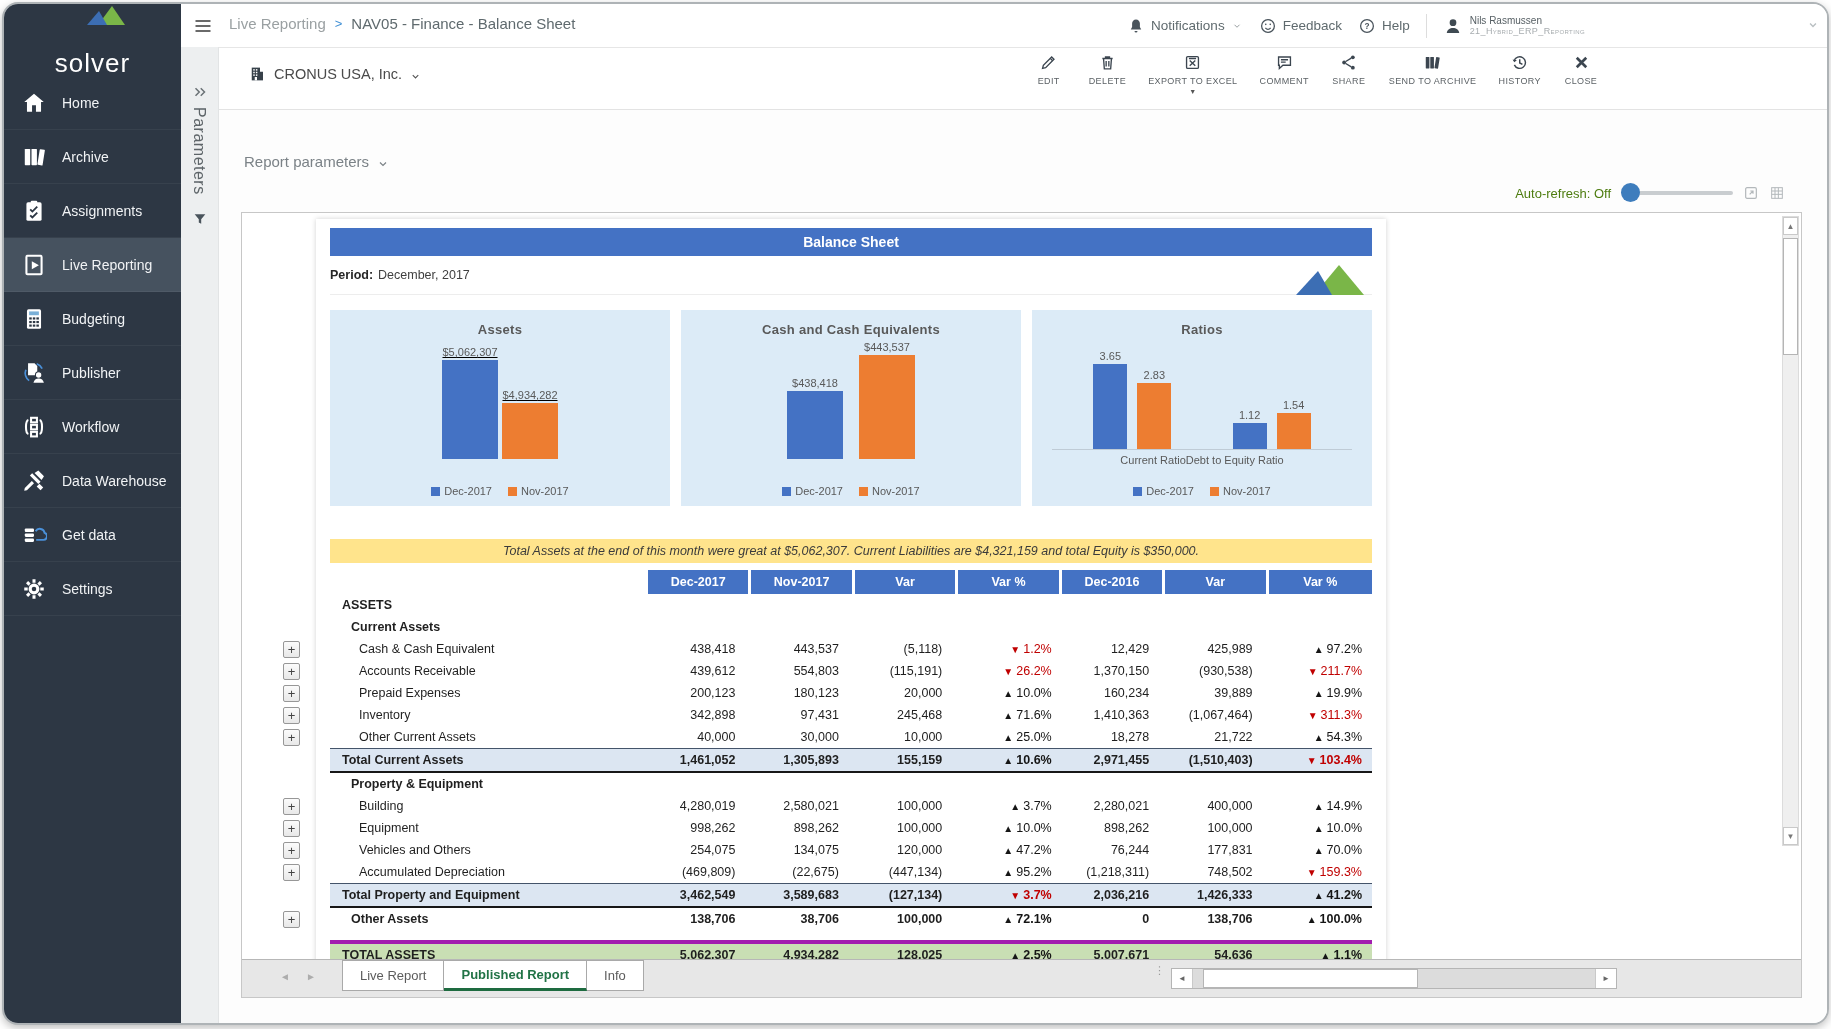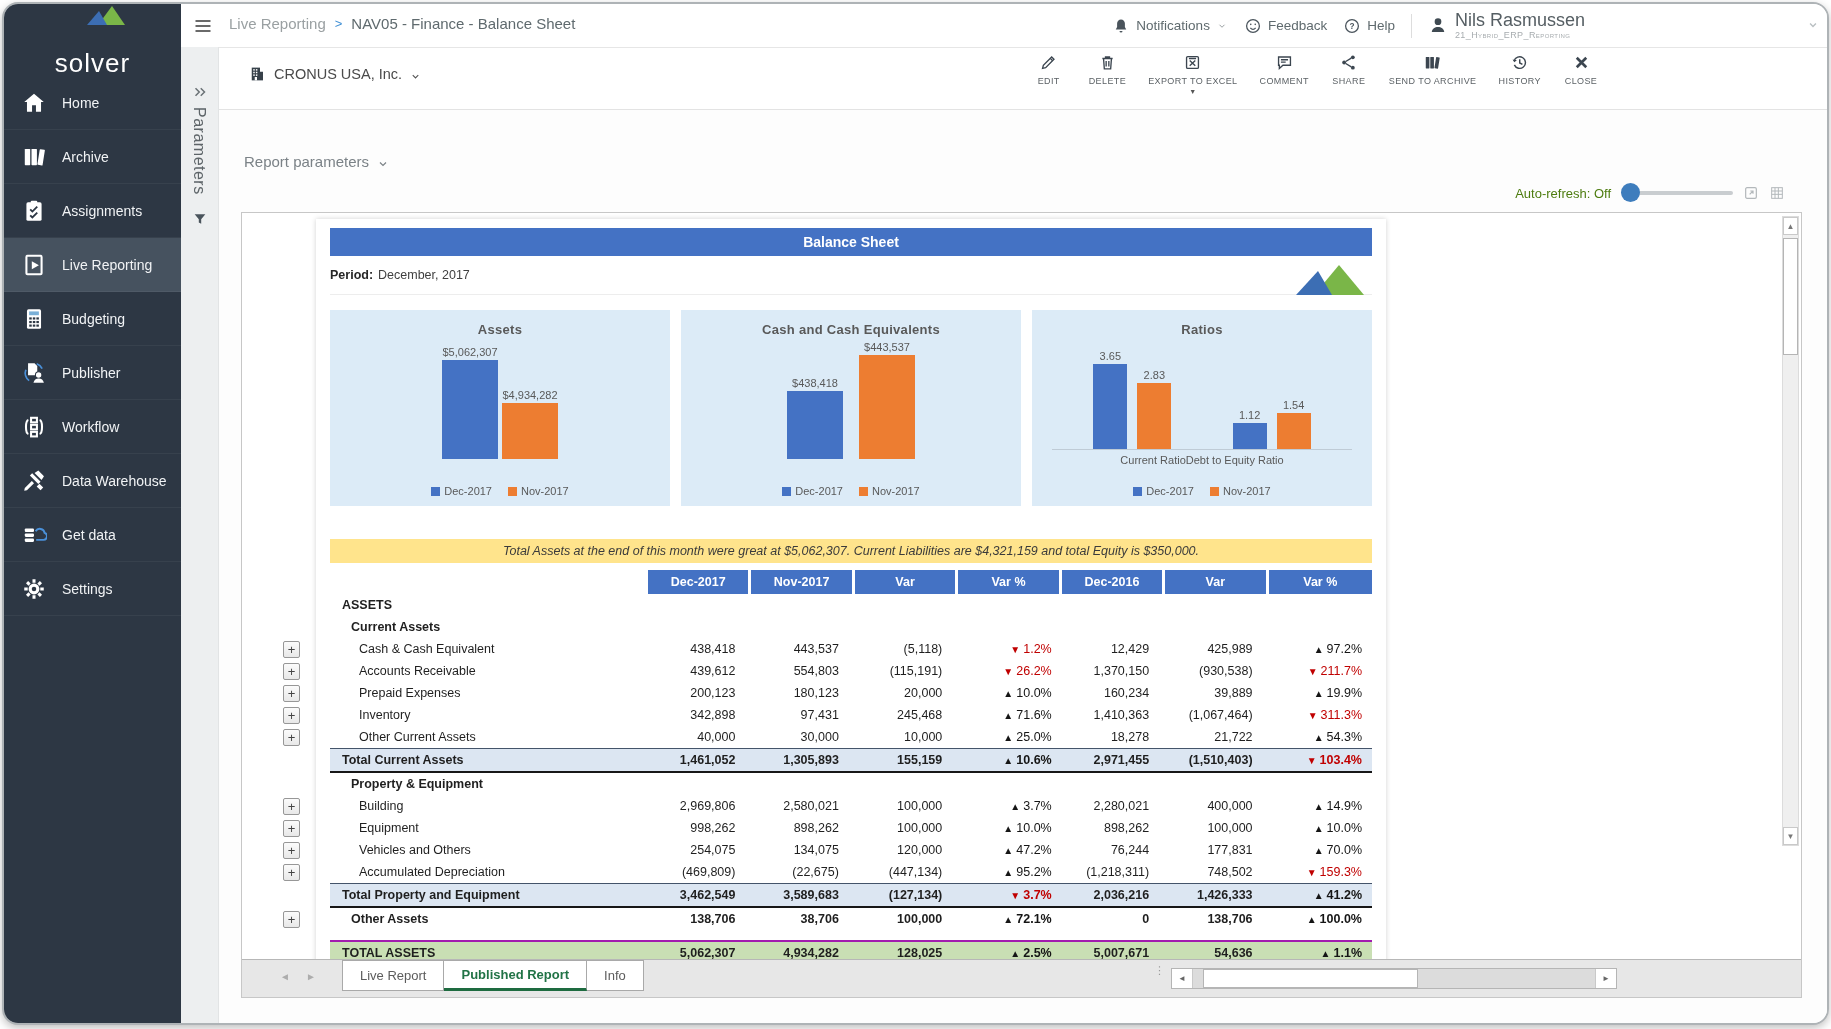--- a/index.html
+++ b/index.html
@@ -23,21 +23,21 @@
   .crumb .sec{color:#9aa0a2;}
   .crumb .sep{color:#3f8fd4;font-size:13px;}
   .crumb .ttl{color:#5f6a6e;}
   .tb-right{position:absolute;right:242px;top:0;height:43px;display:flex;align-items:center;gap:16px;color:#5f6a6e;font-size:13.5px;}
   .tb-act{display:flex;align-items:center;gap:6px;cursor:pointer;}
   .tb-act .icn{width:18px;height:18px;color:#4a545c;}
   .tb-chevs{width:12px;height:12px;color:#9aa0a2;}
   .tb-divider{width:1px;height:24px;background:#ddd;}
   .userblk{display:flex;align-items:center;gap:7px;cursor:pointer;}
   .userblk .icn{width:20px;height:20px;color:#3f4a52;}
-  .user-name{font-size:18px;color:#555e63;line-height:1.1;}
+  .user-name{font-size:10px;color:#555e63;line-height:1.1;}
   .user-org{font-size:9px;color:#a7acaf;font-variant:small-caps;letter-spacing:.4px;}
   .win-chev{position:absolute;right:7px;top:14px;width:14px;height:14px;color:#b9bfc2;cursor:pointer;}
 
   
   .pstrip{position:absolute;left:177px;top:43px;width:37px;bottom:0;background:#edeff0;border-right:1px solid #e2e4e5;z-index:4;}
   .pstrip .dbl{width:18px;height:18px;color:#6b7276;margin:36px auto 6px auto;display:block;cursor:pointer;}
   .pstrip .vlabel{writing-mode:vertical-rl;font-size:16px;color:#5d6468;margin-left:9px;letter-spacing:.5px;}
   .pstrip .funnel{width:16px;height:16px;color:#4a545c;margin:16px auto 0 auto;display:block;cursor:pointer;}
 
   
@@ -94,21 +94,21 @@
   .th:last-child{border-right:none;}
   .lbl{white-space:nowrap;overflow:hidden;}
   .ind0{padding-left:12px;} .ind1{padding-left:21px;} .ind2{padding-left:29px;}
   .num{text-align:right;padding-right:16px;white-space:nowrap;}
   .varc{text-align:right;padding-right:10px;white-space:nowrap;}
   .tri{font-size:10px;margin-right:3px;}
   .up .tri,.tri.up{color:#151515;} .dn .tri,.tri.dn{color:#C00000;}
   .pv.up{color:#151515;} .pv.dn{color:#C00000;}
   .bold{font-weight:700;}
   .sub{background:#dce6f2;font-weight:700;border-top:1px solid #44546a;border-bottom:2.5px solid #171717;}
-  .grand{background:#c9dfb4;font-weight:700;border-top:2px solid #a21caf;border-bottom:2.5px solid #171717;}
+  .grand{background:#c9dfb4;font-weight:700;border-top:4px solid #a21caf;border-bottom:2.5px solid #171717;}
   .spacer{height:10px;}
 
   
   .plusbtn{position:absolute;left:41px;width:17px;height:17px;border:1px solid #979797;background:linear-gradient(#fbfbfb,#e8e8e8);border-radius:2px;font-size:13px;line-height:15px;text-align:center;color:#444;cursor:pointer;box-sizing:border-box;}
 
   
   .vscroll{position:absolute;top:3px;right:2px;width:17px;height:630px;background:#efefef;border:1px solid #dcdcdc;box-sizing:border-box;display:flex;flex-direction:column;}
   .vs-btn{height:16px;background:#fff;border:1px solid #c9c9c9;color:#777;font-size:8px;display:flex;align-items:center;justify-content:center;cursor:pointer;}
   .vs-track{flex:1;position:relative;}
   .vs-thumb{position:absolute;left:0;right:0;top:3px;height:115px;background:#fff;border:1px solid #b5b5b5;cursor:grab;}
@@ -464,21 +464,21 @@
         </div>
         <svg class="r-logo" viewBox="0 0 72 34">
           <polygon points="20,32 45,2 70,32" fill="#7ab648"></polygon>
           <polygon points="2,32 24,8 38,32" fill="#3c6eb4"></polygon>
         </svg>
 
         <div class="r-charts" id="charts">
             <div class="chart">
               <div class="c-title">Assets</div>
               <div class="c-plot" style="height: 122px;">
-                <div class="grp" style="gap: 4px;">
+                <div class="grp" style="gap: 4px; text-decoration: underline;">
                   <div class="barwrap" style="height: 122px;">
                     <div class="bval">$5,062,307</div>
                     <div style="width: 56px; height: 99px; background: rgb(68, 114, 196);"></div>
                   </div>
                   <div class="barwrap" style="height: 122px;">
                     <div class="bval">$4,934,282</div>
                     <div style="width: 56px; height: 56px; background: rgb(237, 125, 49);"></div>
                   </div>
                 </div>
               </div>
@@ -660,21 +660,21 @@
               <div></div>
               <div></div>
               <div></div>
               <div></div>
               <div></div>
               <div></div>
               <div></div>
             </div>
             <div class="trow">
               <div class="lbl ind2">Building</div>
-              <div class="num">2,969,806</div>
+              <div class="num">4,280,019</div>
               <div class="num">2,580,021</div>
               <div class="num">100,000</div>
               <div class="varc"><span class="tri up">▲</span><span class="pv up">3.7%</span></div>
               <div class="num">2,280,021</div>
               <div class="num">400,000</div>
               <div class="varc"><span class="tri up">▲</span><span class="pv up">14.9%</span></div>
             </div>
             <div class="trow">
               <div class="lbl ind2">Equipment</div>
               <div class="num">998,262</div>

